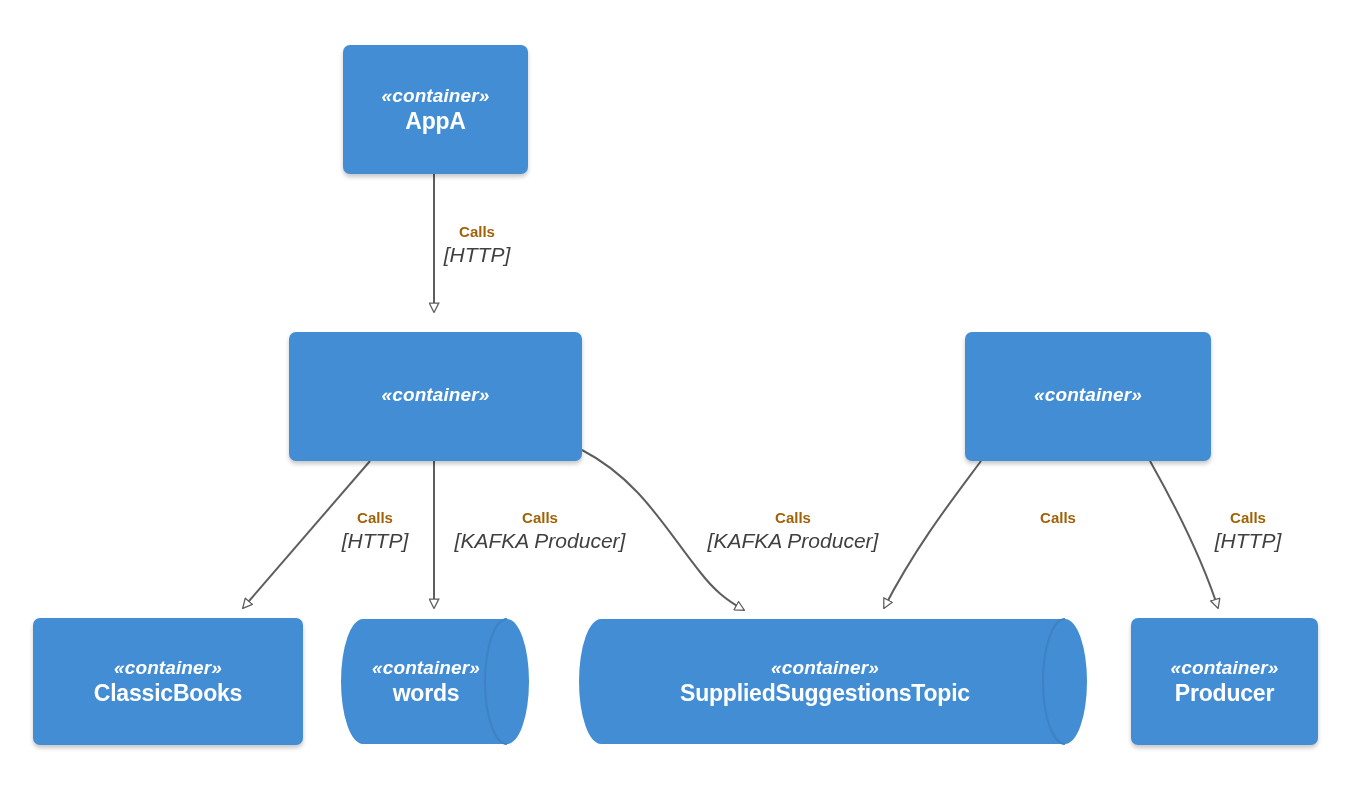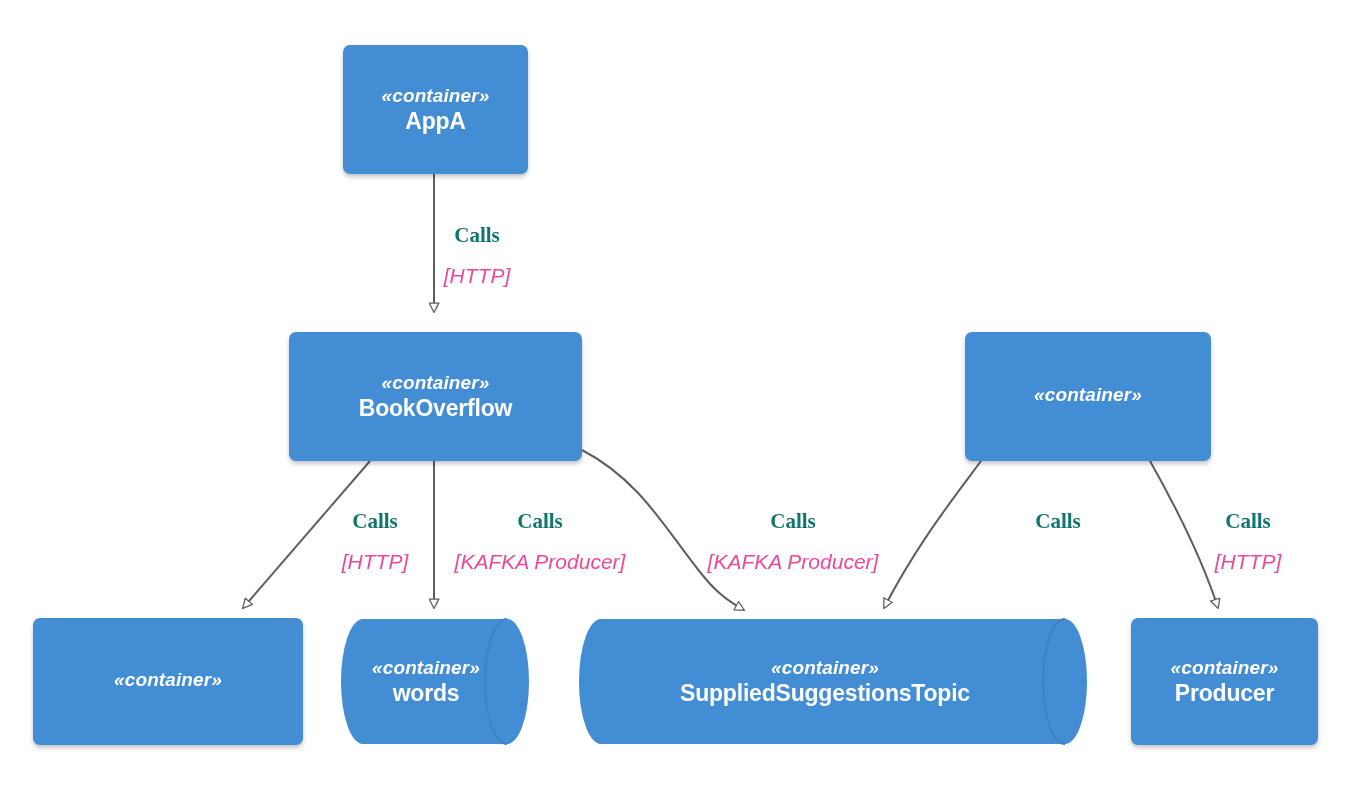--- a/index.html
+++ b/index.html
@@ -93,31 +93,30 @@
   .edge-label {
     position: absolute;
     text-align: center;
     color: #626262;
     line-height: 1.12;
     white-space: nowrap;
     transform: translateX(-50%);
   }
   .edge-label-verb {
     font-weight: bold;
-    font-size: 21px;
-    color: #0f766e;
+    font-size: 15px;
+    color: #a16207;
     display: block;
-    font-family: Liberation Serif, serif;
   }
   .edge-label-tech {
     font-style: italic;
     font-size: 21px;
-    color: #ec4899;
+    color: #404040;
     display: block;
-    margin-top: 16px;
+    margin-top: 2px;
   }
 </style>
 </head>
 <body>
 
 <div id="diagram-canvas">
 
   <svg id="edge-layer" viewBox="0 0 1356 790" width="1356" height="790">
     <defs>
       <marker id="open-arrow" viewBox="0 0 12 12" refX="10.5" refY="6" markerWidth="11" markerHeight="11" orient="auto-start-reverse" markerUnits="userSpaceOnUse">
@@ -141,29 +140,29 @@
     </g>
   </svg>
 
   <div class="node node-box" style="left:343px; top:45px; width:185px; height:129px;">
     <span class="node-stereotype">«container»</span>
     <span class="node-title">AppA</span>
   </div>
 
   <div class="node node-box" style="left:289px; top:332px; width:293px; height:129px;">
     <span class="node-stereotype">«container»</span>
-    <span class="node-title">BookOverflow</span>
   </div>
 
   <div class="node node-box" style="left:965px; top:332px; width:246px; height:129px;">
     <span class="node-stereotype">«container»</span>
   </div>
 
   <div class="node node-box" style="left:33px; top:618px; width:270px; height:127px;">
     <span class="node-stereotype">«container»</span>
+    <span class="node-title">ClassicBooks</span>
   </div>
 
   <div class="node node-cylinder" style="left:341px; top:618px; width:188px; height:127px;">
     <svg class="cyl-svg" viewBox="0 0 188 127" preserveAspectRatio="none">
       <path d="M 22 1 L 166 1 A 22 62.5 0 0 1 166 126 L 22 126 A 22 62.5 0 0 1 22 1 z" fill="#438dd5"></path>
       <path d="M 166 1 A 22 62.5 0 0 0 166 126" fill="none" stroke="#3e82c4" stroke-width="2"></path>
     </svg>
     <div class="cyl-text">
       <div class="cyl-text-inner" style="padding-right:18px;">
         <span class="node-stereotype">«container»</span>

